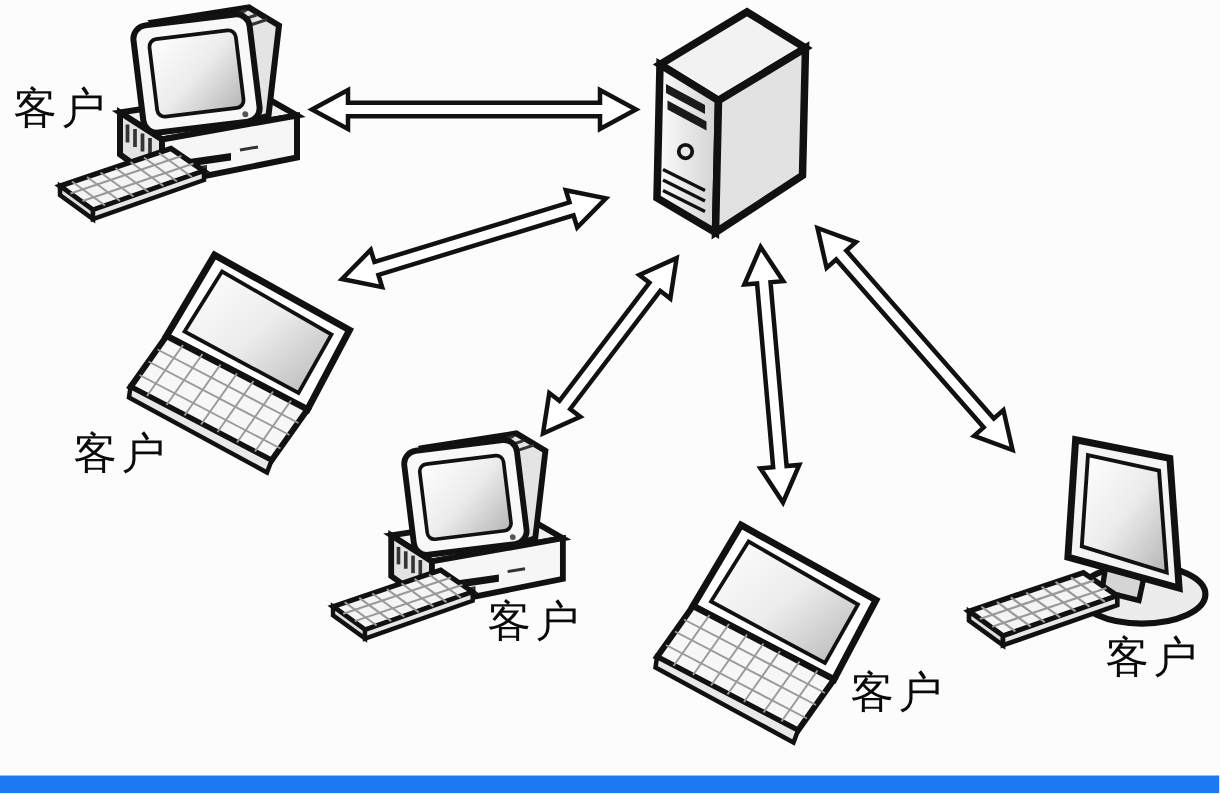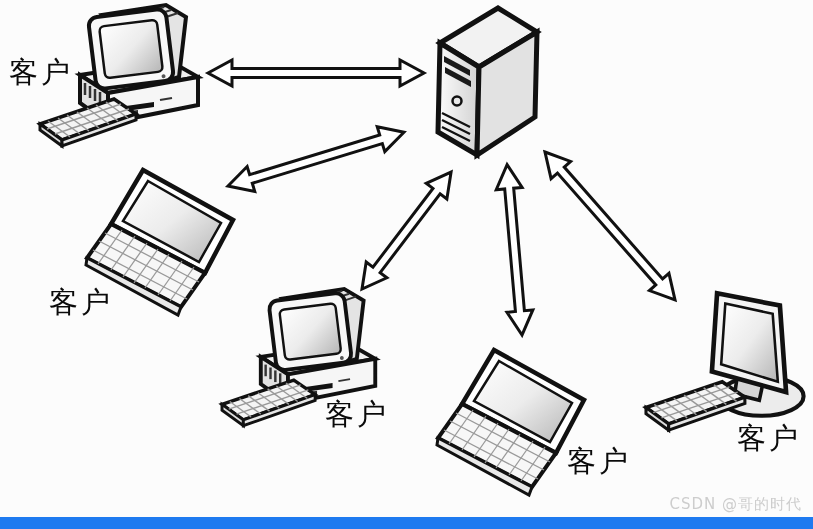--- a/index.html
+++ b/index.html
@@ -145,16 +145,15 @@
       <path transform="translate(545,152) rotate(48.7)" d="M0 0 L24 -13 L24 -4.5 L173 -4.5 L173 -13 L197 0 L173 13 L173 4.5 L24 4.5 L24 13 Z"></path>
     </g>
   </svg>
 
   <div class="lbl" id="lbl-c1">客户</div>
   <div class="lbl" id="lbl-c2">客户</div>
   <div class="lbl" id="lbl-c3">客户</div>
   <div class="lbl" id="lbl-c4">客户</div>
   <div class="lbl" id="lbl-c5">客户</div>
 
-  <div class="wm">CSDN @哥的时代</div>
 
   <div class="bar"></div>
 </div>
 
 </body></html>

